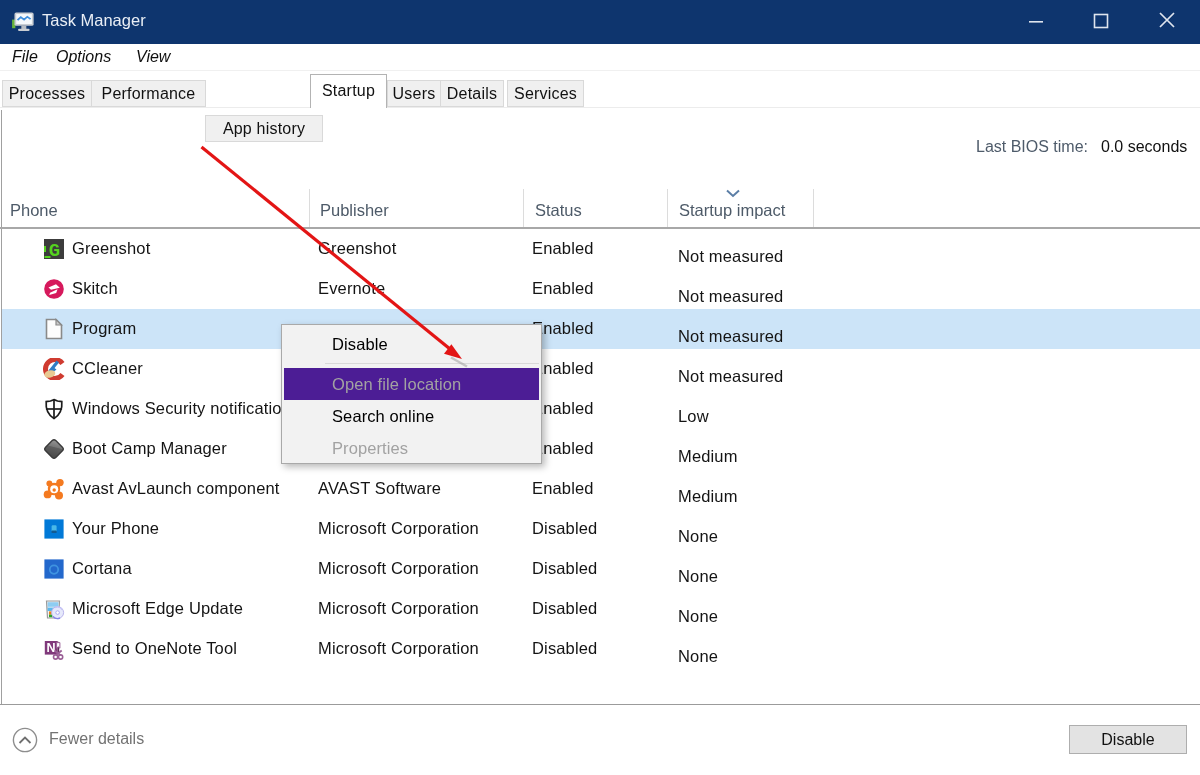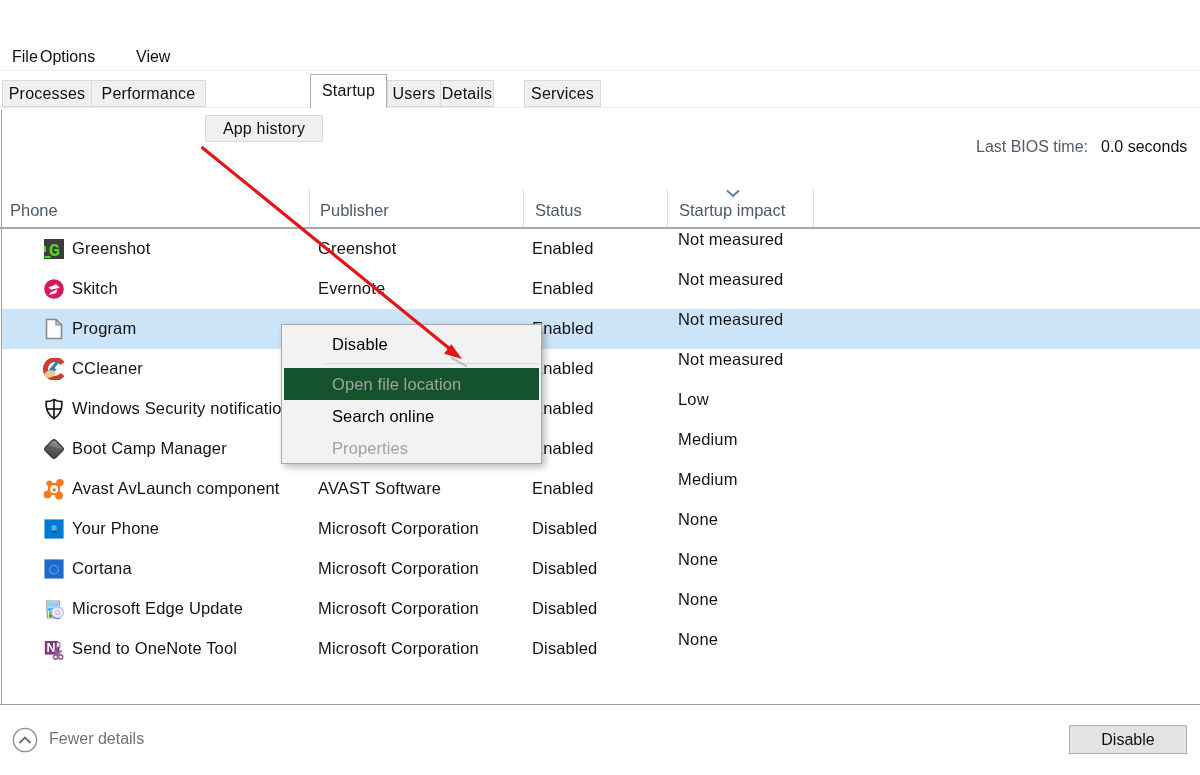--- a/index.html
+++ b/index.html
@@ -8,21 +8,21 @@
   #page { position:relative; width:1200px; height:775px; background:#fff; }
 
   
   #titlebar { position:absolute; left:0; top:0; width:1200px; height:44px; background:#0e356e; }
   #title-ico { position:absolute; left:11px; top:11px; }
   #title-txt { position:absolute; left:42px; top:11px; font-size:16.5px; color:#e9eef5; }
   .cap { position:absolute; top:0; height:44px; width:46px; }
 
   
   #menubar { position:absolute; left:0; top:44px; width:1200px; height:27px; background:#fff; border-bottom:1px solid #f0f0f0; }
-  .menu-item { position:absolute; top:4px; font-size:16px; color:#0f0f0f; }
+  .menu-item { position:absolute; top:4px; font-size:16px; color:#0f0f0f;font-style:italic; }
 
   
   #tabstrip { position:absolute; left:0; top:71px; width:1200px; height:36px; background:#fff; }
   .tab { position:absolute; top:9px; height:27px; background:#f0f0f0; border:1px solid #d9d9d9;
          font-size:16px; letter-spacing:0.2px; color:#111; text-align:center; line-height:25px; }
   .tab.active { top:3px; height:34px; background:#fff; border:1px solid #b3b3b3; border-bottom:none;
          line-height:31px; z-index:3; }
 
   
   #pane-left-border { position:absolute; left:1px; top:110px; width:1px; height:595px; background:#a0a0a0; }
@@ -35,59 +35,79 @@
   .hsep { position:absolute; top:189px; width:1px; height:39px; background:#dcdcdc; }
   #header-bottom { position:absolute; left:0; top:227px; width:1200px; height:2px; background:#a8a8a8; }
   .hlabel { position:absolute; top:201px; font-size:16.5px; color:#4d5a68; }
 
   
   .row { position:absolute; left:2px; width:1198px; height:40px; }
   .row.sel { background:#cce4f8; }
   .rname { position:absolute; left:70px; top:10px; font-size:16.5px; letter-spacing:0.15px; color:#141414; white-space:nowrap; }
   .rpub  { position:absolute; left:316px; top:10px; font-size:16.5px; letter-spacing:0.15px; color:#141414; white-space:nowrap; }
   .rstat { position:absolute; left:530px; top:10px; font-size:16.5px; letter-spacing:0.15px; color:#141414; }
-  .rimp  { position:absolute; left:676px; top:1px; font-size:16.5px; letter-spacing:0.15px; color:#141414; }
+  .rimp  { position:absolute; left:676px; top:18px; font-size:16.5px; letter-spacing:0.15px; color:#141414; }
   .ricon { position:absolute; left:41px; top:9px; width:22px; height:22px; }
 
   
   #bottom-line { position:absolute; left:0; top:704px; width:1200px; height:1px; background:#9b9b9b; }
   #fewer-txt { position:absolute; left:49px; top:730px; font-size:16px; color:#737373; }
   #btn-disable { position:absolute; left:1069px; top:725px; width:118px; height:29px; background:#e3e3e3;
       border:1px solid #aeaeae; font-size:16px; color:#111; text-align:center; line-height:27px; }
 
   
   #ctxmenu { position:absolute; left:281px; top:324px; width:261px; height:140px; background:#f2f2f2;
       border:1px solid #a9a9a9; box-shadow:3px 3px 7px rgba(0,0,0,0.28); z-index:30; }
   .mi { position:absolute; left:2px; width:255px; height:32px; font-size:16.5px; letter-spacing:0.1px; line-height:32px; }
   .mi span { margin-left:48px; }
   .mi.dis { color:#a2a2a2; }
-  .mi.hov { background:#14532d; }
+  .mi.hov { background:#4c1d95; }
   #msep { position:absolute; left:43px; top:38px; width:214px; height:1px; background:#d9d9d9; }
 
   #arrow-svg { position:absolute; left:0; top:0; z-index:50; pointer-events:none; }
 </style>
 </head>
 <body>
 <div id="page">
 
+  <div id="titlebar">
+    <svg id="title-ico" width="25" height="22" viewBox="0 0 23 23" preserveAspectRatio="none">
+      <rect x="1" y="9" width="3" height="9" fill="#67b33c"></rect>
+      <rect x="3.2" y="1.6" width="17.6" height="13.8" rx="1.6" fill="#c9cdd2"></rect>
+      <rect x="4.8" y="3.2" width="14.4" height="10.4" fill="#f5f8fb"></rect>
+      <polyline points="6,9.5 9,6.5 12,9 15,6 18,8.5" fill="none" stroke="#3f8edc" stroke-width="1.7"></polyline>
+      <rect x="9.5" y="15.4" width="4.6" height="3.4" fill="#b7bcc2"></rect>
+      <rect x="6.5" y="18.6" width="10.6" height="2.2" rx="1" fill="#c9cdd2"></rect>
+    </svg>
+    <div id="title-txt">Task Manager</div>
+    <svg class="cap" style="left:1013px" width="46" height="44">
+        <rect x="16" y="21" width="14" height="1.6" fill="#dfe5ee"></rect>
+      </svg>
+    <svg class="cap" style="left:1078px" width="46" height="44">
+        <rect x="16.5" y="14.5" width="13" height="13" fill="none" stroke="#dfe5ee" stroke-width="1.6"></rect>
+      </svg>
+    <svg class="cap" style="left:1144px" width="46" height="44">
+        <path d="M16 13 L30 27 M30 13 L16 27" stroke="#dfe5ee" stroke-width="1.7"></path>
+      </svg>
+  </div>
 
   <div id="menubar">
     <div class="menu-item" style="left:12px">File</div>
-    <div class="menu-item" style="left:40px">Options</div>
+    <div class="menu-item" style="left:56px">Options</div>
     <div class="menu-item" style="left:136px">View</div>
   </div>
 
   <div id="tabstrip">
     <div class="tab" style="left:2px;   width:90px;">Processes</div>
     <div class="tab" style="left:91px;  width:115px;">Performance</div>
     <div class="tab" style="left:205px; width:118px;margin-top:35px;">App history</div>
     <div class="tab active" style="left:310px; width:77px;">Startup</div>
     <div class="tab" style="left:387px; width:54px;">Users</div>
-    <div class="tab" style="left:440px; width:54px;">Details</div>
-    <div class="tab" style="left:524px; width:77px;">Services</div>
+    <div class="tab" style="left:440px; width:64px;">Details</div>
+    <div class="tab" style="left:507px; width:77px;">Services</div>
   </div>
 
   <div id="tabs-underline"></div>
   <div id="pane-left-border"></div>
 
   <div id="lastbios-label">Last BIOS time:</div>
   <div id="lastbios-value">0.0 seconds</div>
 
   <div class="hsep" style="left:309px"></div>
   <div class="hsep" style="left:523px"></div>

